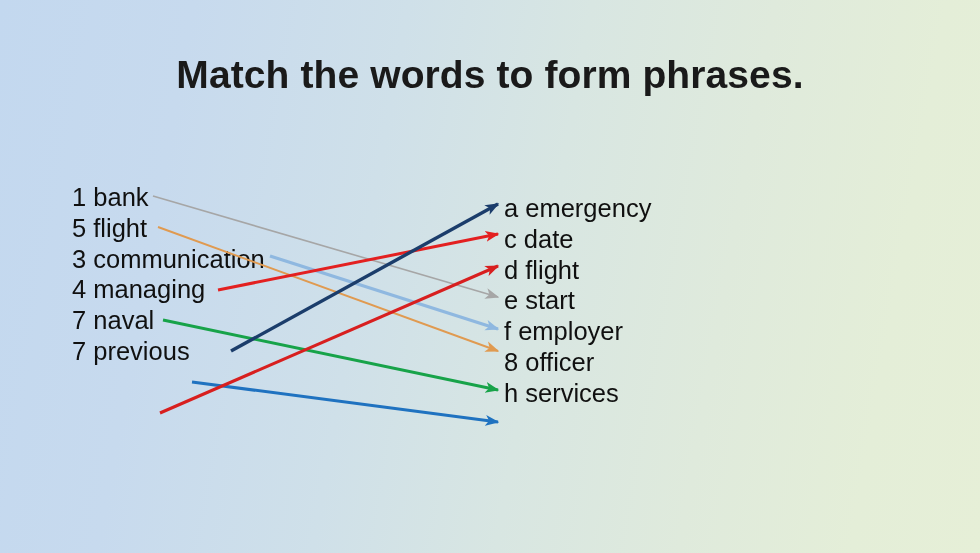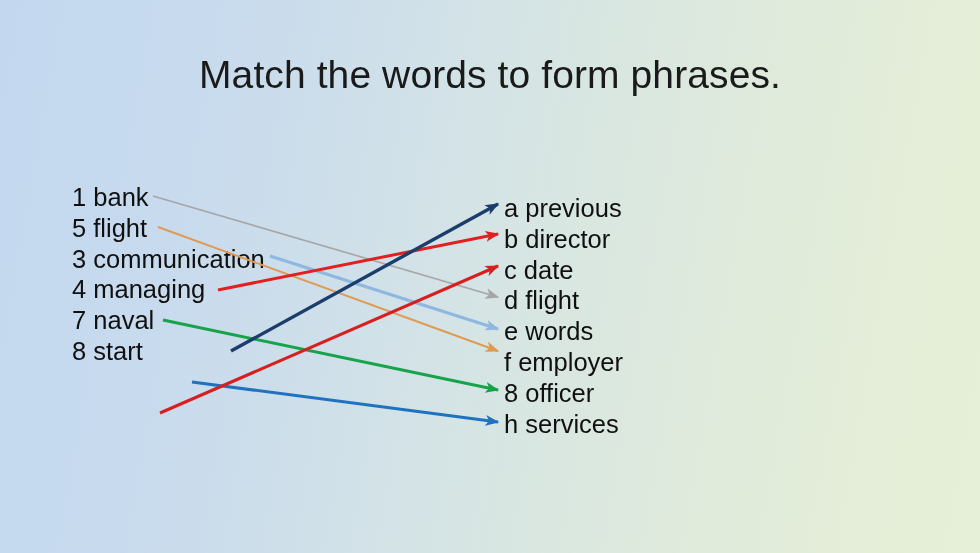--- a/index.html
+++ b/index.html
@@ -27,21 +27,21 @@
         #e6efd7 100%);
     overflow: hidden;
   }
   #title {
     position: absolute;
     left: 0;
     top: 53px;
     width: 980px;
     text-align: center;
     font-size: 39px;
-    font-weight: 400;
+    font-weight: 700;
     color: #1a1a1a;
     letter-spacing: 0.1px;
     white-space: nowrap;
   }
   .col {
     position: absolute;
     font-size: 25.5px;
     color: #101010;
     line-height: 30.8px;
     white-space: nowrap;
@@ -73,29 +73,28 @@
 <div id="slide">
 
   <div id="title">Match the words to form phrases.</div>
 
   <div class="col" id="left-col">
     <span class="item">1 bank</span>
     <span class="item">5 flight</span>
     <span class="item">3 communication</span>
     <span class="item">4 managing</span>
     <span class="item">7 naval</span>
-    <span class="item">8 start</span>
+    <span class="item">7 previous</span>
   </div>
 
   <div class="col" id="right-col">
-    <span class="item">a previous</span>
-    <span class="item">b director</span>
+    <span class="item">a emergency</span>
     <span class="item">c date</span>
     <span class="item">d flight</span>
-    <span class="item">e words</span>
+    <span class="item">e start</span>
     <span class="item">f employer</span>
     <span class="item">8 officer</span>
     <span class="item">h services</span>
   </div>
 
   <svg id="lines" viewBox="0 0 980 553">
     <defs id="arrow-defs">
         <marker id="arrowhead-0" viewBox="0 0 10 10" refX="9" refY="5" markerWidth="8.75" markerHeight="8.75" orient="auto-start-reverse" markerUnits="strokeWidth">
           <path d="M 0 1.1 L 10 5 L 0 8.9 L 2.6 5 Z" fill="#a6a6a6"></path>
         </marker>

